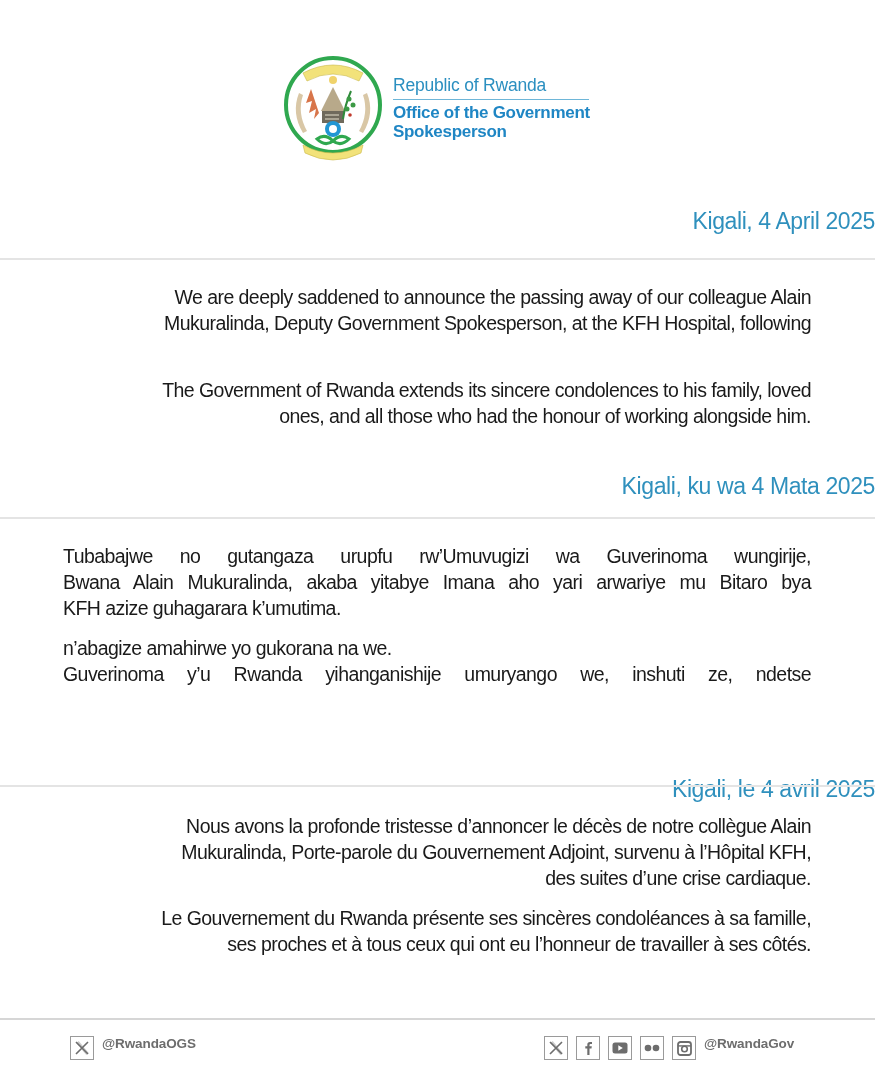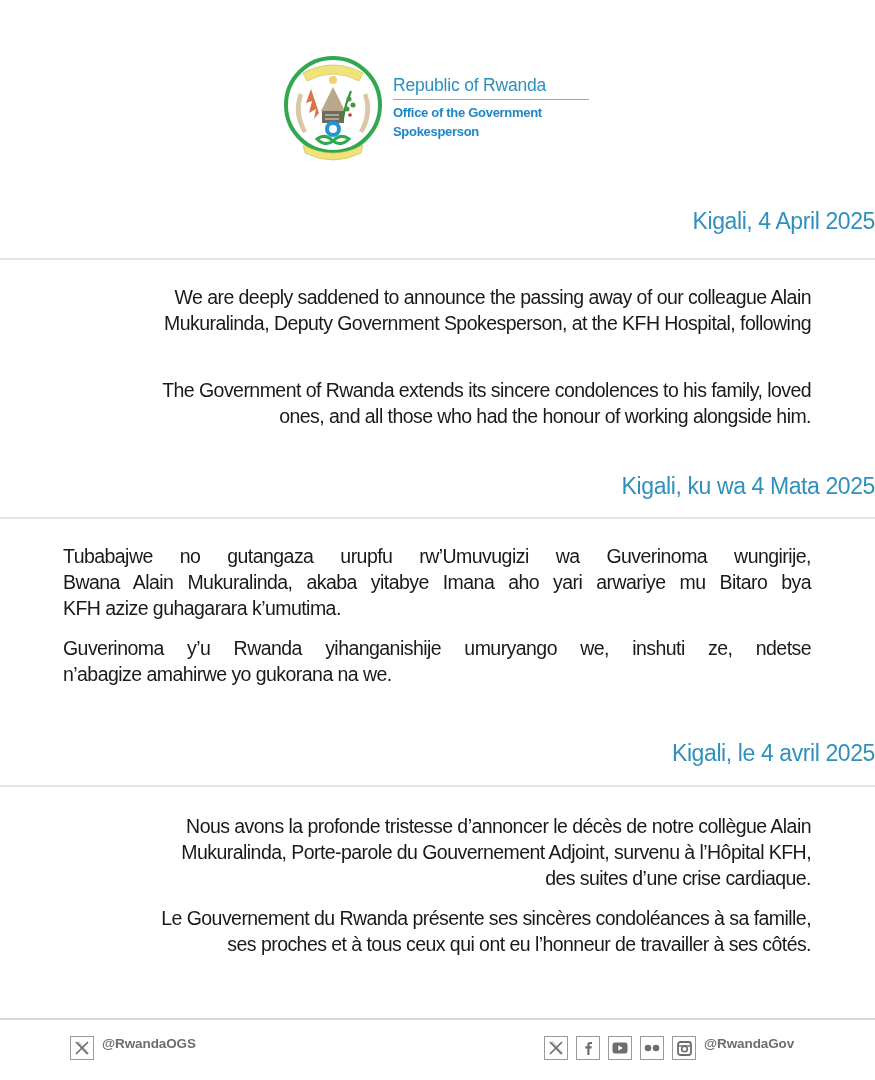--- a/index.html
+++ b/index.html
@@ -2,21 +2,21 @@
 <html><head>
 <meta charset="utf-8">
 <style>
   html, body { margin: 0; padding: 0; background: #ffffff; }
   body { width: 875px; height: 1080px; position: relative; overflow: hidden; font-family: "Liberation Sans", sans-serif; }
 
   .header { position: absolute; left: 0; top: 0; width: 875px; height: 200px; }
   .emblem { position: absolute; left: 281px; top: 53px; width: 104px; height: 112px; }
   .brand { position: absolute; left: 393px; top: 74px; width: 200px; }
   .brand-top { color: #2b8fc0; font-size: 17.5px; letter-spacing: -0.2px; line-height: 22px; padding-bottom: 3px; border-bottom: 1.3px solid #6eb6d8; display: inline-block; width: 196px; }
-  .brand-bottom { color: #1f86c4; font-size: 13px; font-weight: bold; line-height: 19px; margin-top: 3px; letter-spacing: -0.3px; }
+  .brand-bottom { color: #1f86c4; font-size: 17px; font-weight: bold; line-height: 19px; margin-top: 3px; letter-spacing: -0.3px; }
 
   .section-title { position: absolute; left: 0; width: 875px; text-align: right; color: #2f90bd; font-size: 23px; letter-spacing: -0.4px; }
   .divider { position: absolute; left: 0; width: 875px; height: 0; border-top: 2px solid #e4e4e4; }
 
   .para { position: absolute; left: 63px; width: 748px; color: #1a1a1a; font-size: 19.5px; line-height: 26px; letter-spacing: -0.55px; }
   .para .ln { display: block; white-space: nowrap; text-align: right; }
   .para.justify .ln { text-align: justify; text-align-last: justify; white-space: normal; }
   .para.justify .ln.last { text-align-last: left; }
 
   .footer-line { position: absolute; left: 0; top: 1018px; width: 875px; border-top: 2px solid #d6d6d6; }
@@ -67,25 +67,25 @@
 </div>
 
 <div class="section-title" style="top:473px">Kigali, ku wa 4 Mata 2025</div>
 <div class="divider" style="top:517px"></div>
 <div class="para justify" style="top:543px">
   <span class="ln">Tubabajwe no gutangaza urupfu rw’Umuvugizi wa Guverinoma wungirije,</span>
   <span class="ln">Bwana Alain Mukuralinda, akaba yitabye Imana aho yari arwariye mu Bitaro bya</span>
   <span class="ln last">KFH azize guhagarara k’umutima.</span>
 </div>
 <div class="para justify" style="top:635px">
+  <span class="ln last">n’abagize amahirwe yo gukorana na we.</span>
   <span class="ln">Guverinoma y’u Rwanda yihanganishije umuryango we, inshuti ze, ndetse</span>
-  <span class="ln last">n’abagize amahirwe yo gukorana na we.</span>
 </div>
 
-<div class="section-title" style="top:740px">Kigali, le 4 avril 2025</div>
+<div class="section-title" style="top:776px">Kigali, le 4 avril 2025</div>
 <div class="divider" style="top:785px"></div>
 <div class="para" style="top:813px">
   <span class="ln">Nous avons la profonde tristesse d’annoncer le décès de notre collègue Alain</span>
   <span class="ln">Mukuralinda, Porte-parole du Gouvernement Adjoint, survenu à l’Hôpital KFH,</span>
   <span class="ln">des suites d’une crise cardiaque.</span>
 </div>
 <div class="para" style="top:905px">
   <span class="ln">Le Gouvernement du Rwanda présente ses sincères condoléances à sa famille,</span>
   <span class="ln">ses proches et à tous ceux qui ont eu l’honneur de travailler à ses côtés.</span>
 </div>

